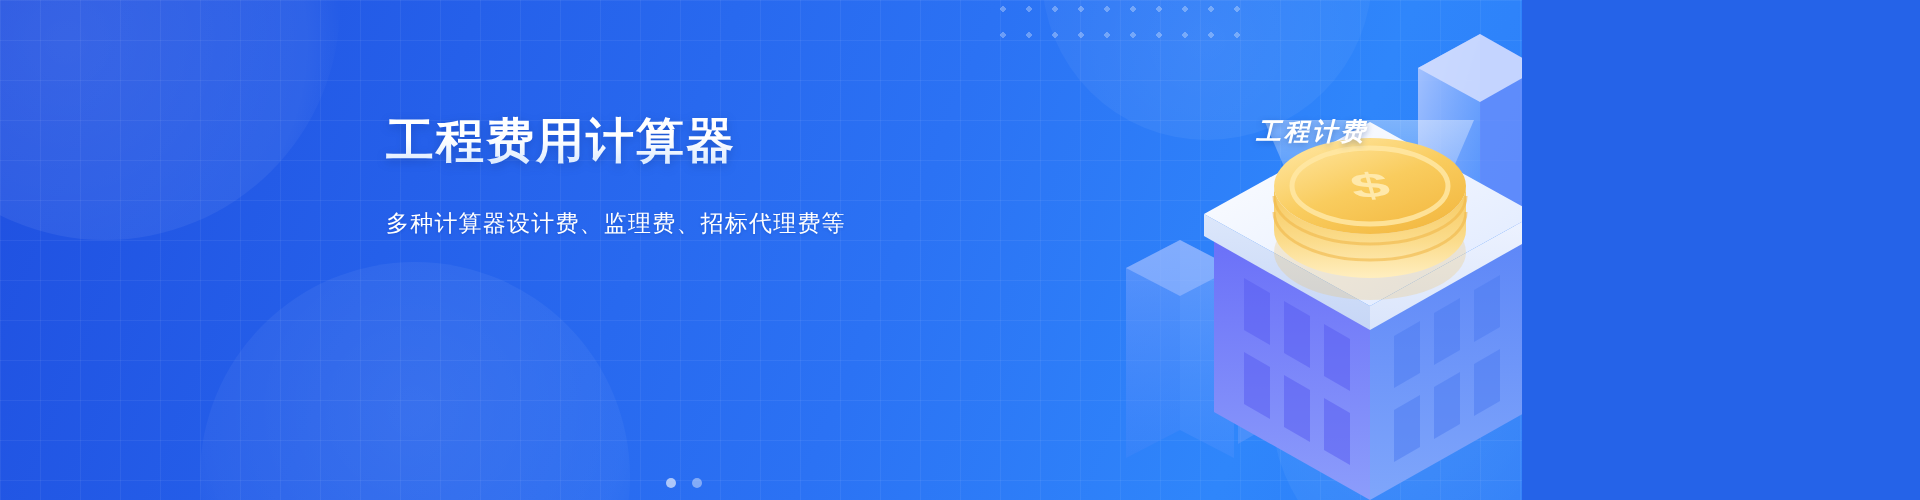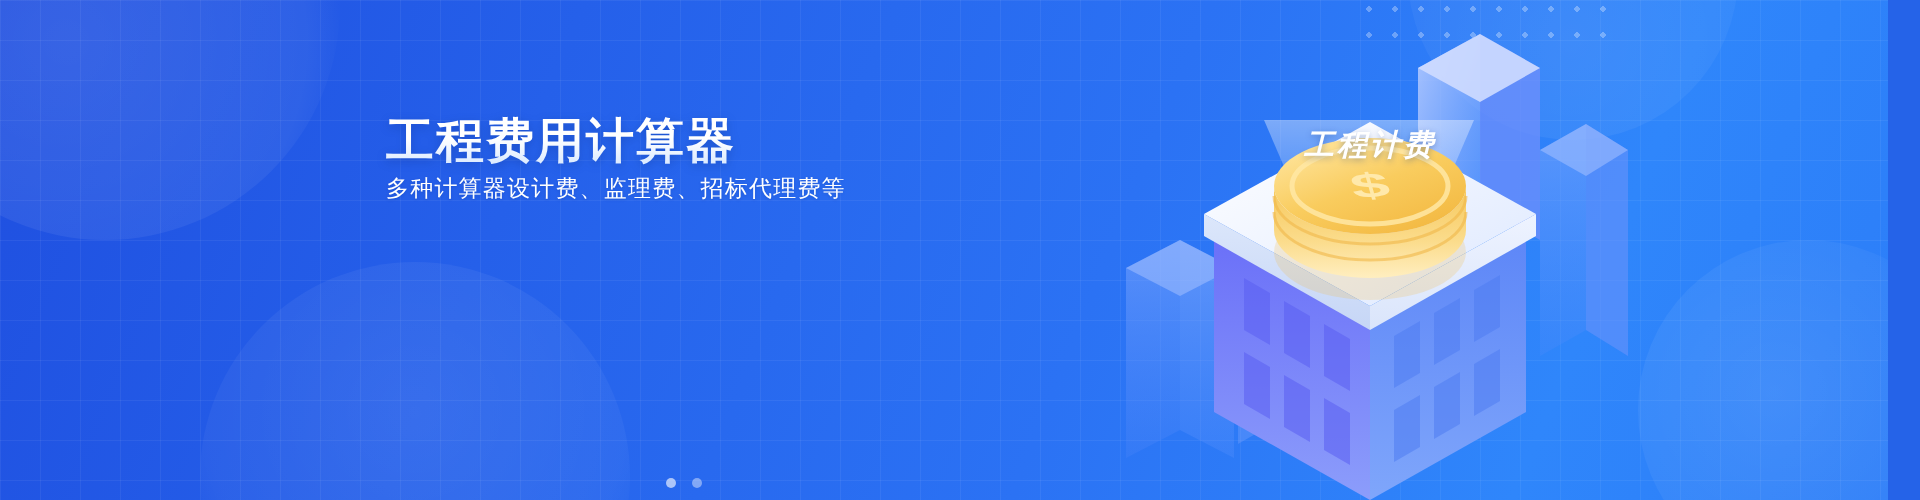--- a/index.html
+++ b/index.html
@@ -2,21 +2,21 @@
 <html><head>
 <meta charset="utf-8">
 <style>
   html,body{margin:0;padding:0;}
   body{
     width:1920px;height:500px;overflow:hidden;
     font-family:"Liberation Sans","DejaVu Sans",sans-serif;
     background:#2563e8;
   }
   .banner{
-    position:relative;width:1888px;height:500px;overflow:hidden;
+    position:relative;width:1522px;height:500px;overflow:hidden;
     background:linear-gradient(112deg,#1f4fe0 0%,#2560ea 28%,#2b72f4 58%,#2f86fb 82%,#2c7df8 100%);
   }
 
   
   .grid{
     position:absolute;inset:0;
     background-image:
       linear-gradient(to right, rgba(255,255,255,.055) 1px, transparent 1px),
       linear-gradient(to bottom, rgba(255,255,255,.055) 1px, transparent 1px);
     background-size:40px 40px;
@@ -45,41 +45,40 @@
   
   .copy{position:absolute;left:386px;top:112px;width:560px;}
   .headline{
     font-size:48px;line-height:57px;font-weight:bold;letter-spacing:2px;
     background:linear-gradient(180deg,#ffffff 0%,#ffffff 46%,#d4e6ff 100%);
     -webkit-background-clip:text;background-clip:text;color:transparent;
     -webkit-text-fill-color:transparent;
     filter:drop-shadow(0 3px 5px rgba(8,40,120,.28));
     white-space:nowrap;
   }
-  .sub{font-family:Liberation Serif, serif;}
+  .sub{margin-top:34px;}
   .sub-line{
     font-size:23px;line-height:40px;color:#ffffff;letter-spacing:1.2px;
     white-space:nowrap;text-shadow:0 1px 3px rgba(10,45,130,.22);
   }
 
   
   .dots{position:absolute;left:666px;top:478px;display:flex;gap:16px;}
   .dot{width:10px;height:10px;border-radius:50%;background:rgba(255,255,255,.42);}
   .dot.active{background:rgba(255,255,255,.62);}
 
   
   .illo{position:absolute;left:1088px;top:0;width:560px;height:500px;}
   .illo svg{display:block;}
   .illo-label{
-    position:absolute;left:168px;top:125px;
-    font-size:30px;font-weight:bold;font-style:italic;color:#ffffff;
+    position:absolute;left:168px;top:115px;
+    font-size:25px;font-weight:bold;font-style:italic;color:#ffffff;
     letter-spacing:3px;
     text-shadow:0 2px 6px rgba(12,48,130,.35);
     white-space:nowrap;
-    margin-left:48px;
   }
 </style>
 </head>
 <body>
 
 <div class="banner">
 
   <div class="grid"></div>
 
   <div class="circ circ-tl"></div>

